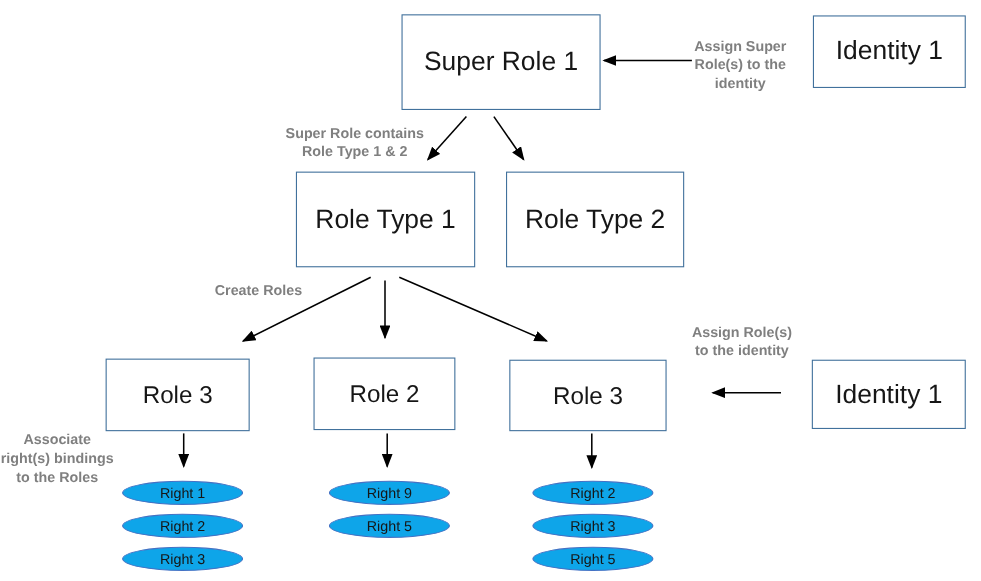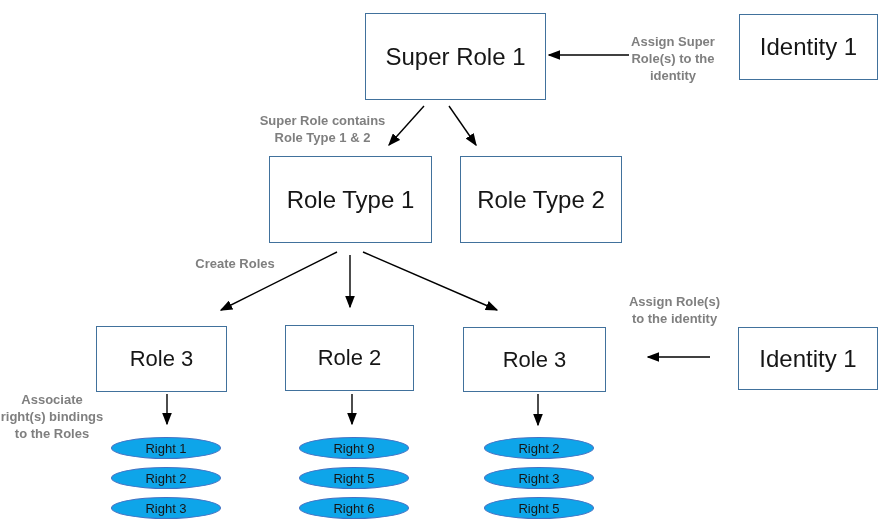--- a/index.html
+++ b/index.html
@@ -116,21 +116,20 @@
   <div class="node" id="role-2">Role 2</div>
   <div class="node" id="role-3">Role 3</div>
   <div class="node" id="identity-right">Identity 1</div>
 
   <div class="right-ellipse col1 row1">Right 1</div>
   <div class="right-ellipse col1 row2">Right 2</div>
   <div class="right-ellipse col1 row3">Right 3</div>
 
   <div class="right-ellipse col2 row1">Right 9</div>
   <div class="right-ellipse col2 row2">Right 5</div>
-  <div class="right-ellipse col2 row3">Right 6</div>
 
   <div class="right-ellipse col3 row1">Right 2</div>
   <div class="right-ellipse col3 row2">Right 3</div>
   <div class="right-ellipse col3 row3">Right 5</div>
 
   <div class="annotation" id="ann-assign-super">Assign Super
 Role(s) to the
 identity</div>
   <div class="annotation" id="ann-contains">Super Role contains
 Role Type 1 &amp; 2</div>

